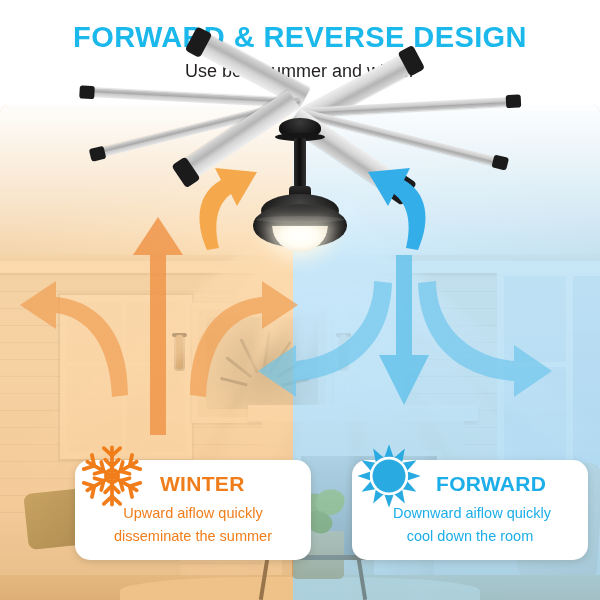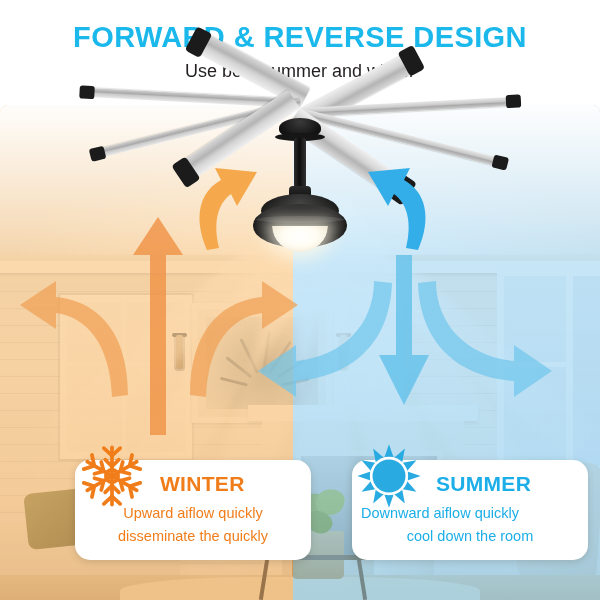--- a/index.html
+++ b/index.html
@@ -369,21 +369,21 @@
           <line x1="50" y1="80" x2="38" y2="91"></line>
             <line x1="50" y1="80" x2="62" y2="91"></line>
           <line x1="50" y1="64" x2="40" y2="74"></line>
             <line x1="50" y1="64" x2="60" y2="74"></line>
         </g>
         <circle cx="50" cy="50" r="9"></circle>
       </g>
     </svg>
     <div class="badgeTitle winterText" style="left:160px;top:472px;">WINTER</div>
     <div class="badgeLine winterText" style="left:75px;top:505px;width:236px;">Upward aiflow quickly</div>
-    <div class="badgeLine winterText" style="left:75px;top:528px;width:236px;">disseminate the quickly</div>
+    <div class="badgeLine winterText" style="left:75px;top:528px;width:236px;">disseminate the summer</div>
   </div>
 
   <div class="badge">
     <div class="card" style="left:352px;top:460px;width:236px;height:100px;"></div>
     <svg class="badgeIcon" style="left:356px;top:443px;" width="66" height="66" viewBox="0 0 100 100">
       <g fill="#29ABE2">
         <g>
           <polygon points="50,2 57,22 43,22"></polygon>
           <polygon points="50,2 57,22 43,22" transform="rotate(30 50 50)"></polygon>
           <polygon points="50,2 57,22 43,22" transform="rotate(60 50 50)"></polygon>
@@ -394,18 +394,18 @@
           <polygon points="50,2 57,22 43,22" transform="rotate(210 50 50)"></polygon>
           <polygon points="50,2 57,22 43,22" transform="rotate(240 50 50)"></polygon>
           <polygon points="50,2 57,22 43,22" transform="rotate(270 50 50)"></polygon>
           <polygon points="50,2 57,22 43,22" transform="rotate(300 50 50)"></polygon>
           <polygon points="50,2 57,22 43,22" transform="rotate(330 50 50)"></polygon>
         </g>
         <circle cx="50" cy="50" r="29" fill="#fff"></circle>
         <circle cx="50" cy="50" r="25" fill="#29ABE2"></circle>
       </g>
     </svg>
-    <div class="badgeTitle summerText" style="left:436px;top:472px;">SUMMER</div>
-    <div class="badgeLine summerText" style="left:340px;top:505px;width:200px;">Downward aiflow quickly</div>
+    <div class="badgeTitle summerText" style="left:436px;top:472px;">FORWARD</div>
+    <div class="badgeLine summerText" style="left:372px;top:505px;width:200px;">Downward aiflow quickly</div>
     <div class="badgeLine summerText" style="left:352px;top:528px;width:236px;">cool down the room</div>
   </div>
 
 </div>
 
 </body></html>

